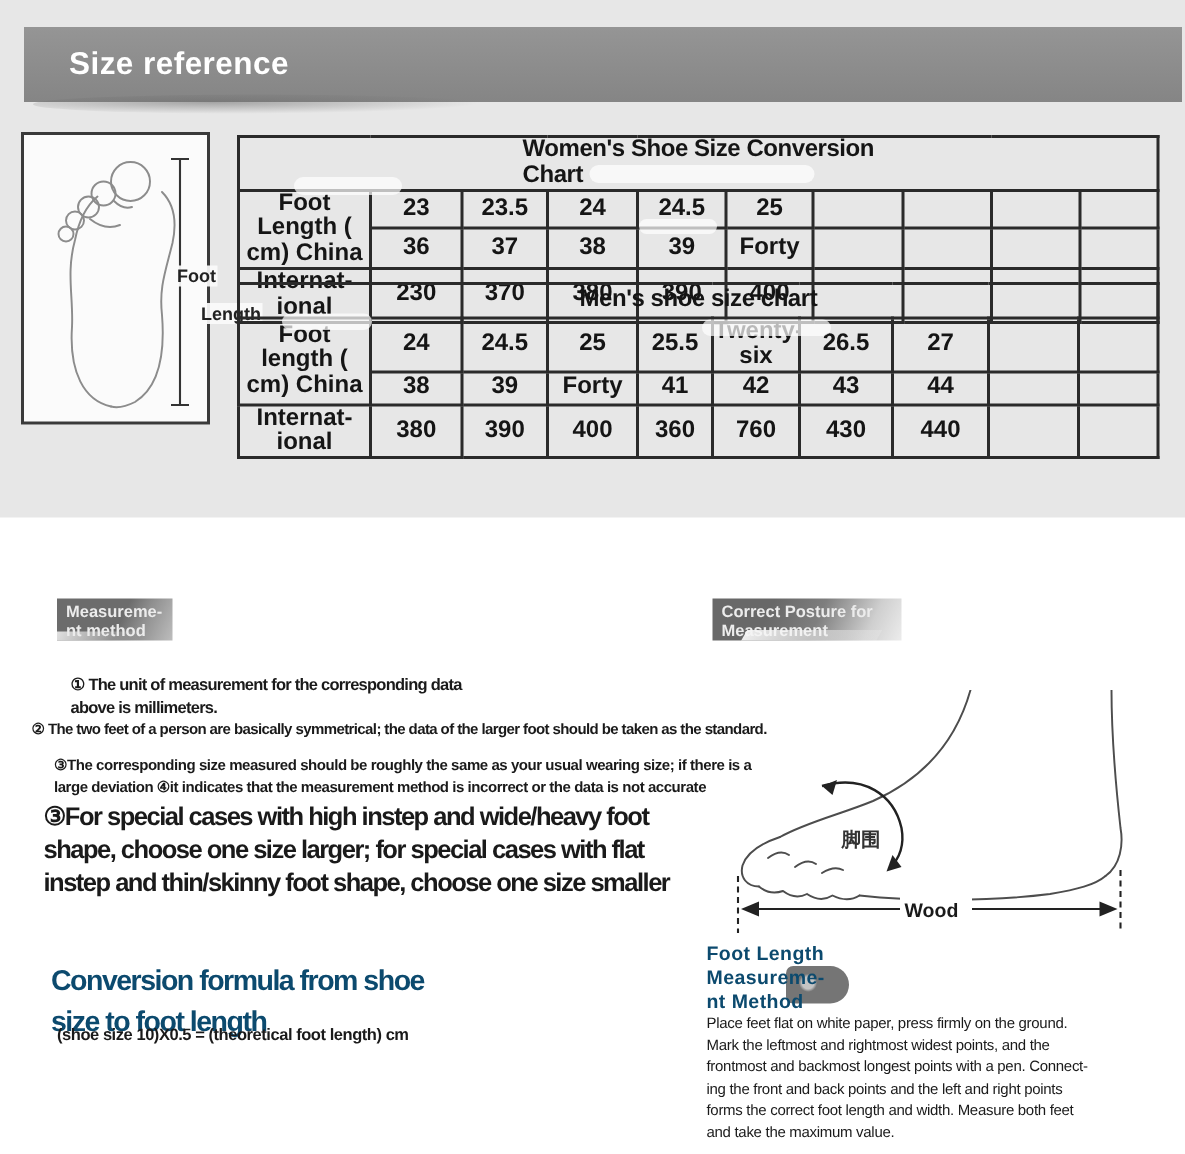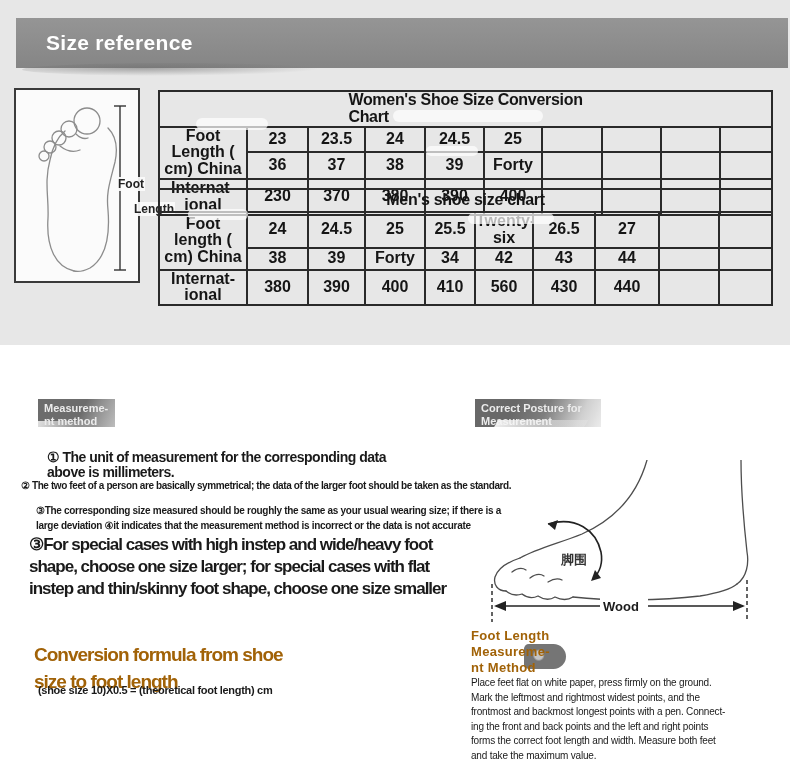--- a/index.html
+++ b/index.html
@@ -50,27 +50,27 @@
     background:linear-gradient(115deg,#6c6c6c 55%, #8f8f8f 72%, #bdbdbd 100%); }
   .badge1::after { content:""; position:absolute; left:-4px; bottom:-3px; width:60px; height:9px;
     background:linear-gradient(90deg, rgba(235,235,235,.95), rgba(235,235,235,0)); transform:skewX(-25deg); }
   .badge2 { left:475px; top:399px; width:126px; height:28px;
     background:linear-gradient(115deg,#686868 30%, #7e7e7e 55%, #cfcfcf 82%, #ececec 100%); }
   .badge2::after { content:""; position:absolute; left:20px; bottom:-4px; width:90px; height:11px;
     background:linear-gradient(90deg, rgba(245,245,245,.95), rgba(245,245,245,.2)); transform:skewX(-30deg); }
 
   
   .note { position:absolute; font-weight:bold; color:#1a1a1a; white-space:pre; }
-  #note1 { left:47px; top:450px; font-size:14px; line-height:15px; letter-spacing:-.5px; }
+  #note1 { left:47px; top:450px; font-size:11px; line-height:15px; letter-spacing:-.5px; }
   #note2 { left:21px; top:480px; font-size:10px; letter-spacing:-.4px; }
   #note3 { left:36px; top:503px; font-size:10px; line-height:15px; letter-spacing:-.3px; }
   #note4 { left:29px; top:534px; font-size:17px; line-height:22px; letter-spacing:-1px; }
   #posture-note { left:468px; top:439px; font-size:10.5px; line-height:15.5px; letter-spacing:-.4px; }
 
-  .gray-head { position:absolute; color:#a16207; font-weight:bold; white-space:pre; }
+  .gray-head { position:absolute; color:#0c4a6e; font-weight:bold; white-space:pre; }
   #conv-head { left:34px; top:641px; font-size:19px; line-height:27px; letter-spacing:-1px; }
   #formula { position:absolute; left:38px; top:684px; font-size:11px; font-weight:bold; letter-spacing:-.3px; white-space:pre; }
   #example { position:absolute; left:34px; top:698px; font-size:17px; line-height:22px; font-weight:bold; letter-spacing:-1.2px; white-space:pre; }
   #flm-head { left:471px; top:628px; font-size:13px; line-height:15.8px; letter-spacing:.3px; z-index:2; }
   #flm-blob { position:absolute; left:524px; top:644px; width:42px; height:25px; z-index:1;
     background:radial-gradient(circle at 35% 45%, #c4c4c4 0 4px, #757575 6px); border-radius:5px 13px 13px 5px; }
   #flm-body { position:absolute; left:471px; top:676px; font-size:10px; line-height:14.6px;
     font-weight:normal; letter-spacing:-.2px; white-space:pre; }
 
   #side-foot { position:absolute; left:460px; top:460px; }
@@ -197,35 +197,35 @@
 six</td>
       <td class="xs">26.5</td>
       <td>27</td>
       <td></td>
       <td></td>
     </tr>
     <tr style="height:22px">
       <td>38</td>
       <td>39</td>
       <td class="sm">Forty</td>
-      <td>34</td>
+      <td>41</td>
       <td>42</td>
       <td>43</td>
       <td>44</td>
       <td></td>
       <td></td>
     </tr>
     <tr style="height:21px">
       <td class="intl preline">Internat-
 ional</td>
       <td>380</td>
       <td>390</td>
       <td>400</td>
-      <td>410</td>
-      <td>560</td>
+      <td>360</td>
+      <td>760</td>
       <td>430</td>
       <td>440</td>
       <td></td>
       <td></td>
     </tr>
   </tbody>
     </table>
 
   <div class="smudge" style="left:393px; top:110px; width:150px; height:12px;"></div>
   <div class="smudge" style="left:196px; top:118px; width:72px; height:12px;"></div>

